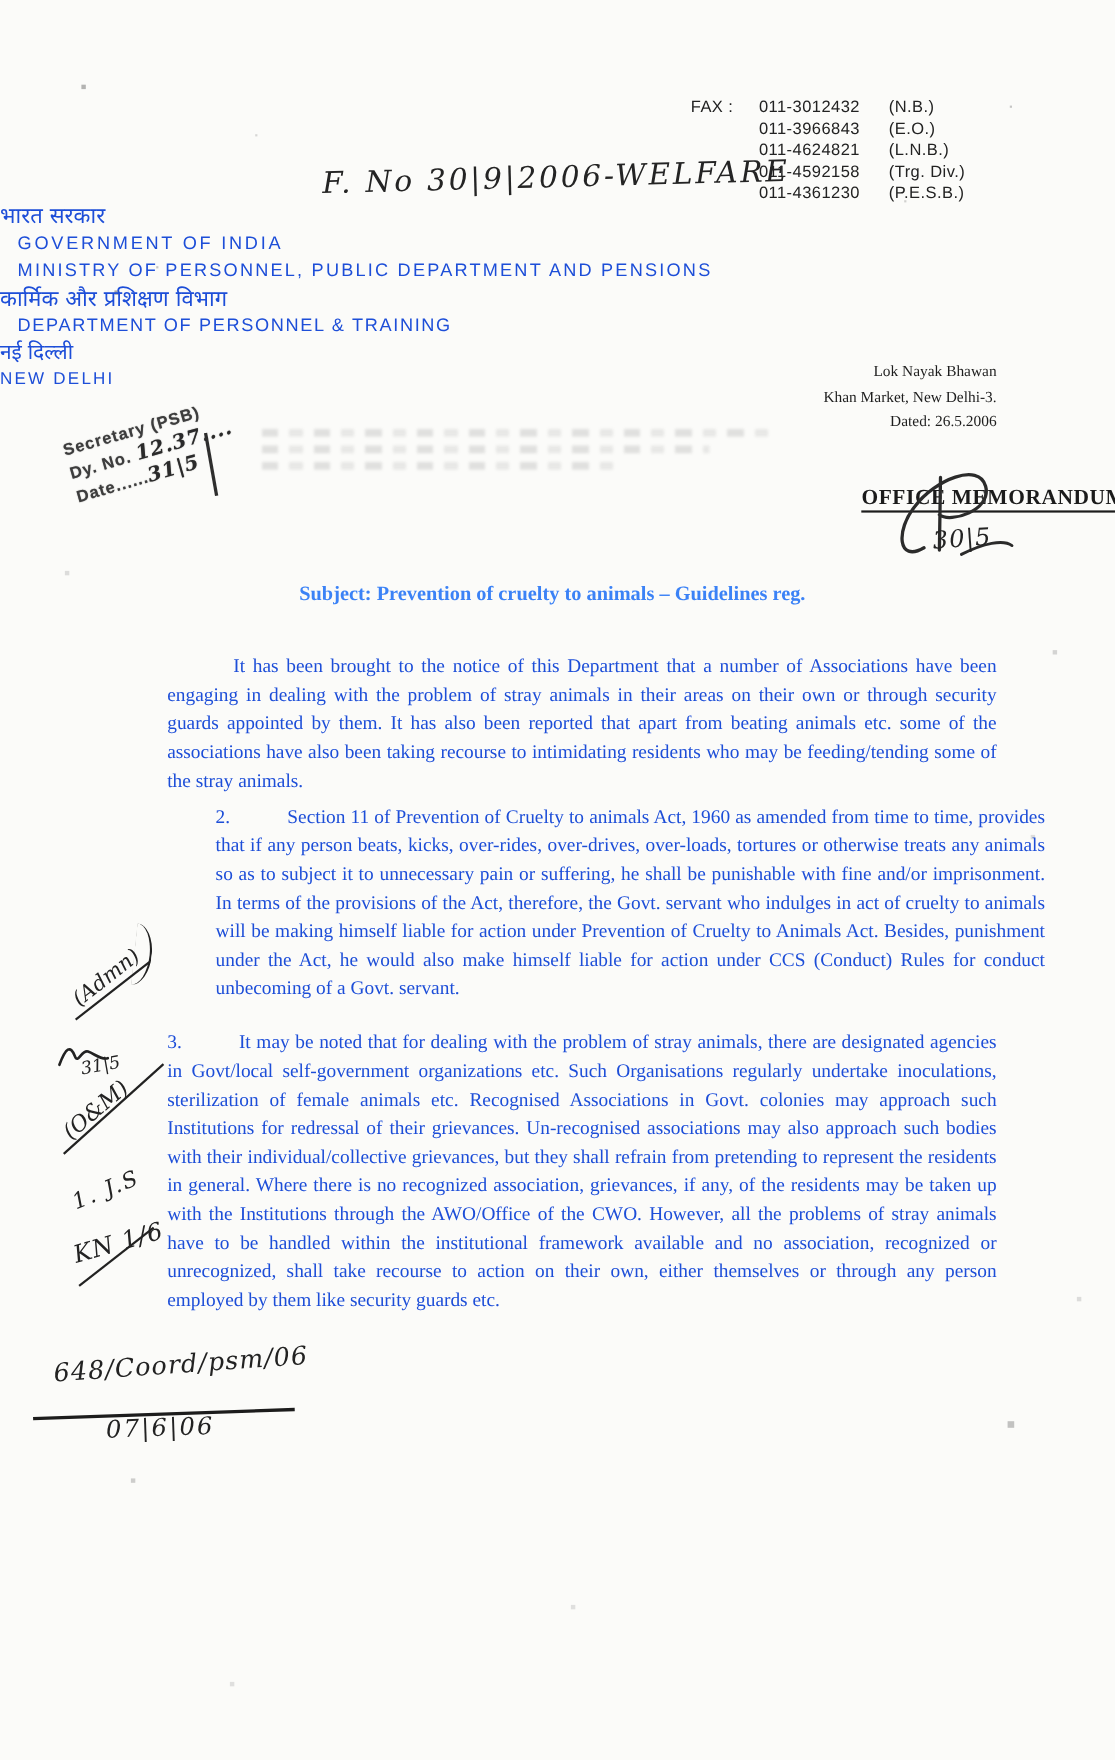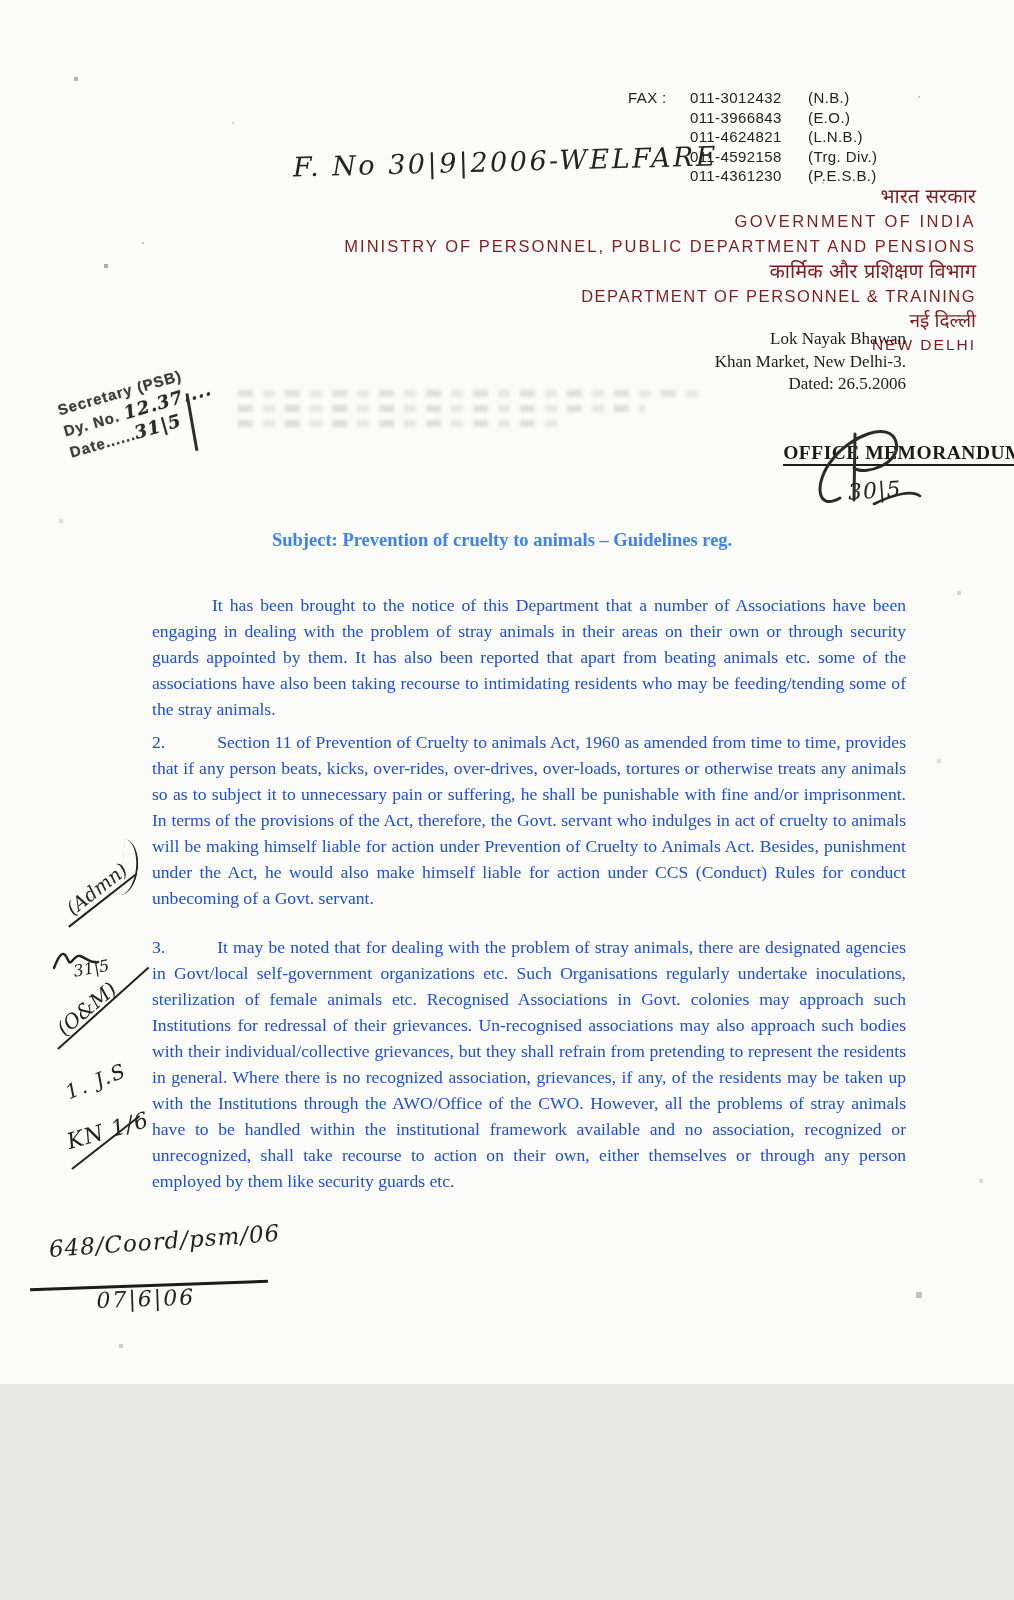--- a/index.html
+++ b/index.html
@@ -1,17 +1,17 @@
 <!DOCTYPE html>
 <html><head>
 <meta charset="utf-8">
 <style>
   html,body{margin:0;padding:0;background:#e8e8e6;}
   .page{
-    position:relative; width:1014px; height:1384px; margin:0 auto;
+    position:relative; width:1014px; height:1600px; margin:0 auto;
     background:#fbfbf9; overflow:hidden; color:#1f1f1f;
     font-family:"Liberation Serif", serif;
   }
   
   .specks{position:absolute;left:0;top:0;width:2px;height:2px;background:transparent;
     box-shadow:
       75px 78px 0 1px rgba(90,90,90,.45), 105px 265px 0 1px rgba(90,90,90,.5),
       918px 96px 0 0 rgba(120,120,120,.4), 958px 592px 0 1px rgba(140,140,140,.35),
       120px 1345px 0 1px rgba(120,120,120,.35), 918px 1294px 0 2px rgba(110,110,110,.4),
       142px 242px 0 0 rgba(120,120,120,.4), 822px 182px 0 0 rgba(130,130,130,.35),
@@ -21,29 +21,29 @@
   }
   
   .fax{position:absolute; left:628px; top:88px; font-family:"Liberation Sans",sans-serif;
        font-size:15px; line-height:19.5px; letter-spacing:.4px; color:#222;}
   .fax-row{display:grid; grid-template-columns:56px 112px auto; column-gap:6px;}
   
   .hand{font-family:"DejaVu Serif", serif; font-style:italic; color:#242424;}
   .fileno{position:absolute; left:293px; top:146px; font-size:27px; letter-spacing:2.5px;
           transform:rotate(-1.5deg); white-space:nowrap;}
   
-  .header{position:absolute; left:0; top:184px; width:976px; text-align:right; color:#7f1d1d;}
+  .header{position:absolute; left:0; top:184px; width:976px; text-align:left; color:#1d4ed8;}
   .h-hi{font-size:20px; line-height:25px; font-family:"DejaVu Sans", sans-serif;}
   .h-en{font-family:"Liberation Sans", sans-serif; font-size:16.5px; line-height:25px;margin-left:16px;}
   .ls25{letter-spacing:2.5px;} .ls2{letter-spacing:2px;} .ls15{letter-spacing:1.5px;}
   .h-city-hi{font-size:19px; line-height:24px; font-family:Liberation Sans, sans-serif;}
   .h-city-en{font-family:"Liberation Sans", sans-serif; font-size:15.5px; letter-spacing:2px; line-height:23px;}
   
   .address{position:absolute; right:108px; top:328px; text-align:right;
-           font-size:17px; line-height:22.5px; color:#1d1d1d;}
+           font-size:14px; line-height:22.5px; color:#1d1d1d;}
   
   .stamp{position:absolute; left:55px; top:400px; transform:rotate(-16deg); transform-origin:left top;
          font-family:"Liberation Sans", sans-serif; font-weight:bold; color:#3d3d3d;
          font-size:15px; line-height:21px; letter-spacing:1px; text-shadow:0 0 1px rgba(60,60,60,.7);
          white-space:nowrap;}
   .stamp .hand-num{font-family:"DejaVu Serif",serif; font-style:italic; font-size:18px; color:#2a2a2a;}
   .stamp-slash{position:absolute; left:124px; top:30px; width:2.5px; height:58px; background:#2e2e2e; transform:rotate(6deg);}
   
   .bleed{position:absolute; left:238px; top:390px; width:462px; filter:blur(1.6px); opacity:.55;}
   .bleed .row{height:7px; margin-bottom:8px;
@@ -57,21 +57,21 @@
   
   .sig{position:absolute; left:812px; top:412px;}
   .sig svg{display:block;}
   .sig-num{position:absolute; left:36px; top:66px; font-size:22px; transform:rotate(-4deg); letter-spacing:1px;}
   
   .subject{position:absolute; left:272px; top:530px; font-size:18.5px; font-weight:bold; color:#3b82f6;}
   
   .para{position:absolute; left:152px; width:754px; text-align:justify;
         font-size:17.6px; line-height:26px; color:#1d4ed8;}
   .para.p1{top:592px; text-indent:60px;}
-  .para.p2{top:729px;}
+  .para.p2{top:729px;margin-left:44px;}
   .para.p3{top:934px;}
   .ptab{display:inline-block; width:52px;}
   
   .note{position:absolute; white-space:nowrap; transform-origin:left top; color:#222;}
   .note-admn{left:54px; top:908px; font-size:19px; transform:rotate(-38deg);
              border-bottom:2px solid #222; padding:0 4px 1px 10px;}
   .note-sq{left:52px; top:948px;}
   .note-315{left:72px; top:962px; font-size:16px; transform:rotate(-10deg);}
   .note-om{left:52px; top:1022px; font-size:20px; transform:rotate(-40deg);}
   .slash-om{position:absolute; left:58px; top:1048px; width:122px; height:2.2px; background:#222;

